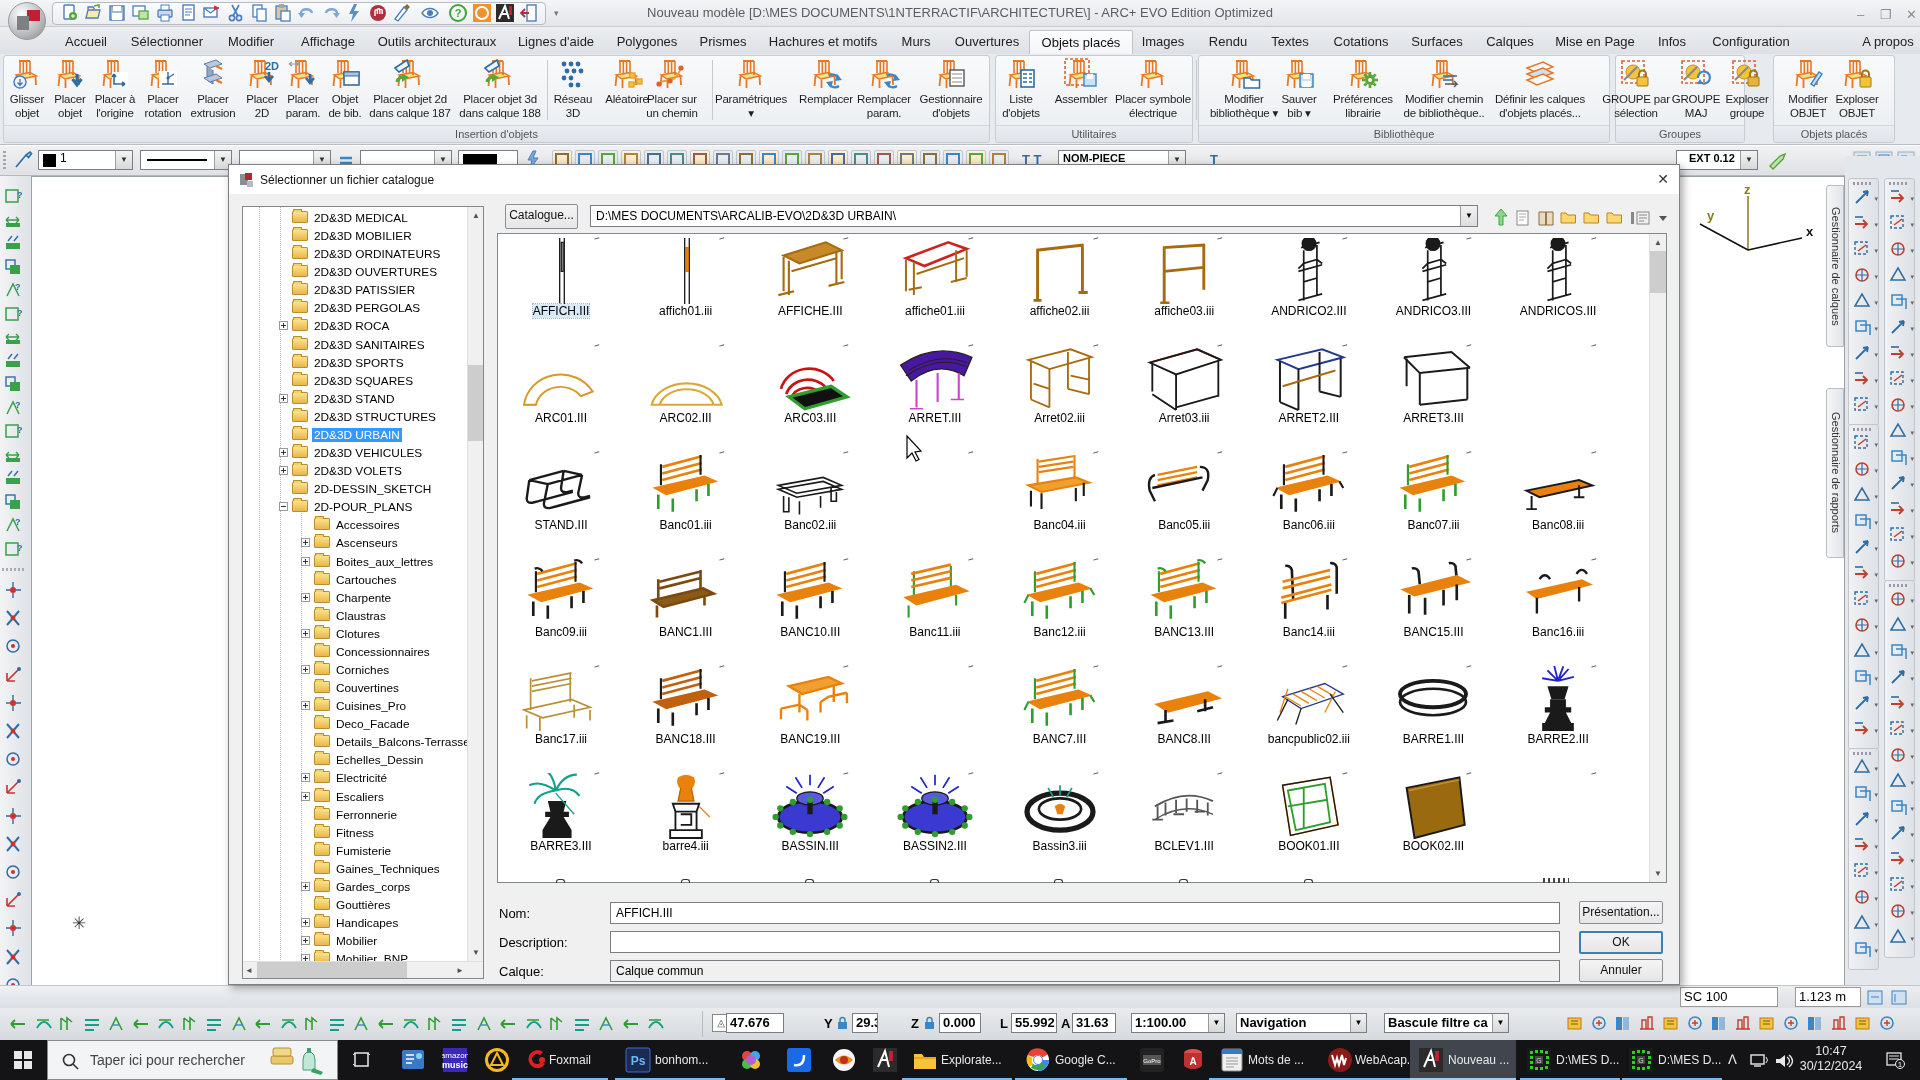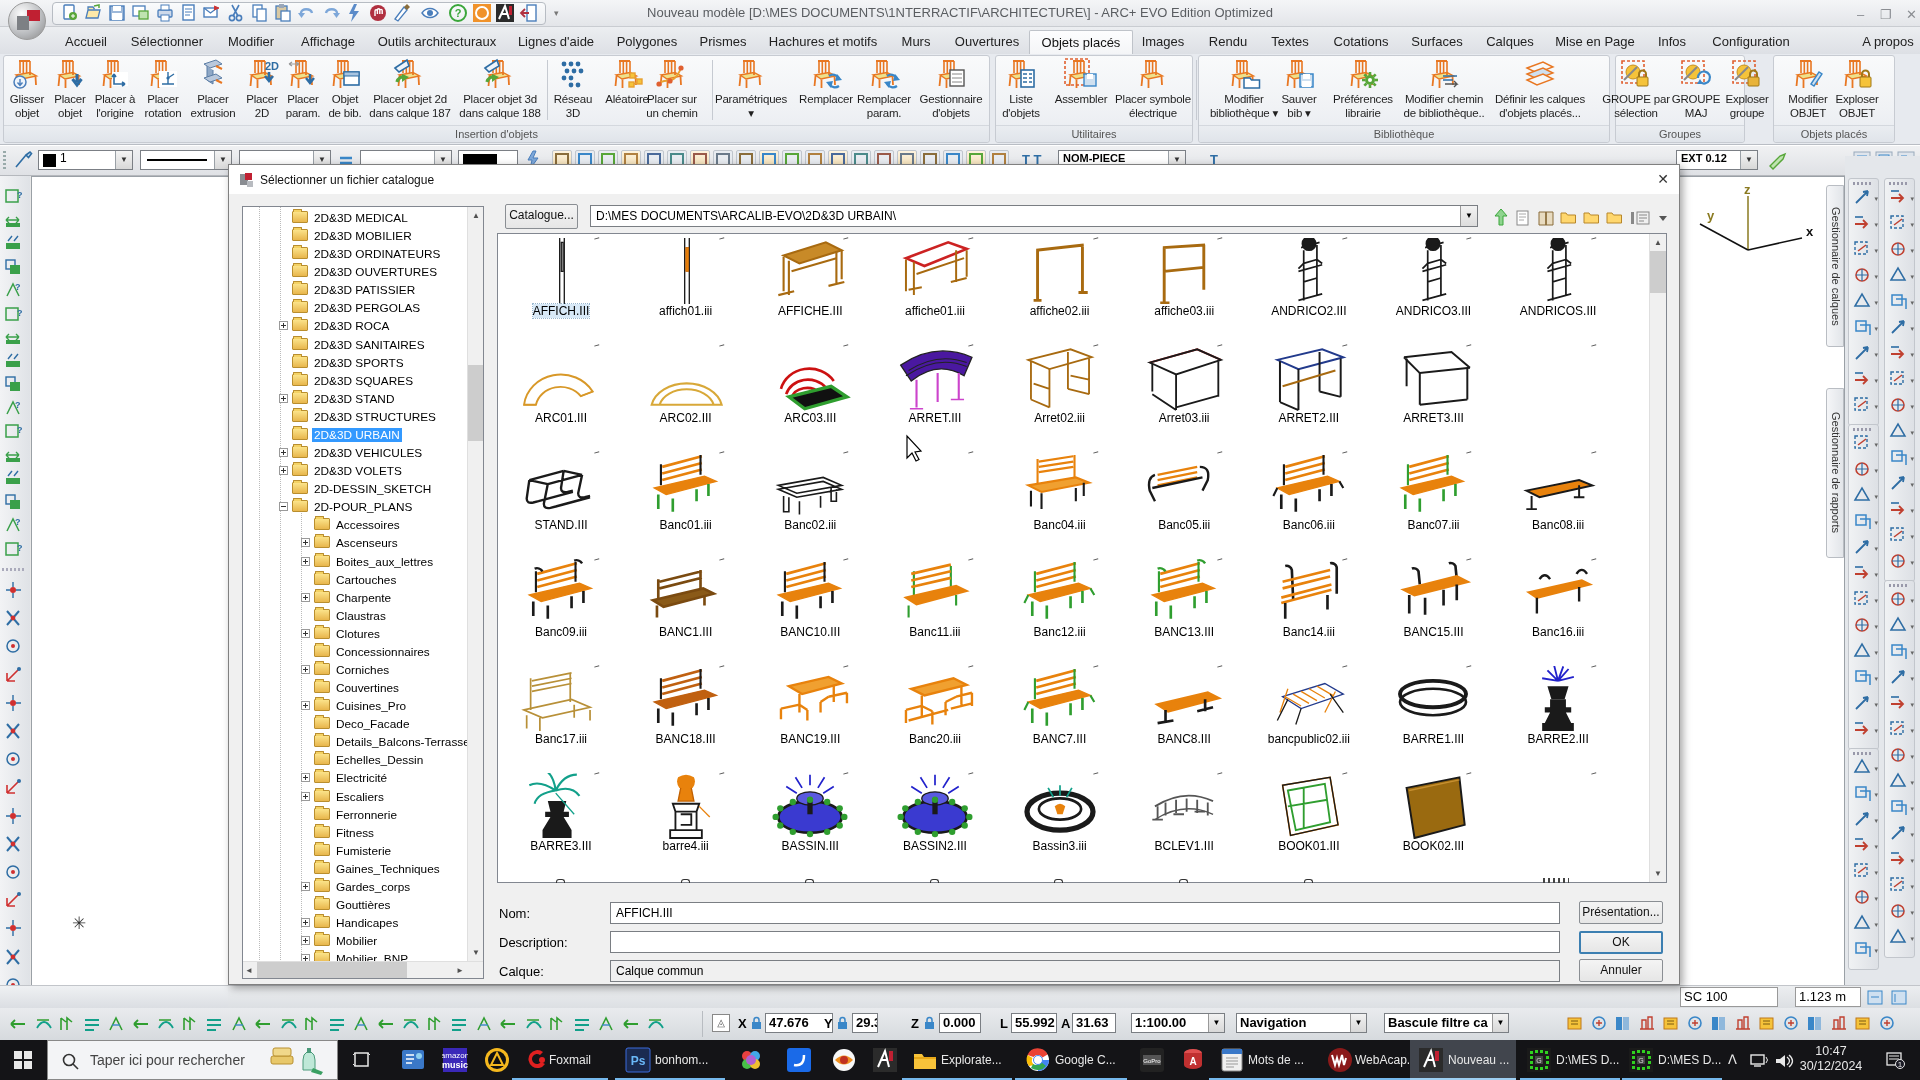--- a/index.html
+++ b/index.html
@@ -479,21 +479,21 @@
       </svg></div>
     <div class="tbico" style="left: 966px; background: linear-gradient(rgb(253, 243, 223), rgb(243, 221, 176)); border: 1px solid rgb(192, 198, 205);"><svg width="18" height="18">
         <rect x="3" y="3" width="12" height="12" fill="none" stroke="#57a639" stroke-width="2"></rect>
       </svg></div>
     <div class="tbico" style="left: 989px; background: rgb(232, 236, 241); border: 1px solid rgb(192, 198, 205);"><svg width="18" height="18">
         <rect x="3" y="3" width="12" height="12" fill="none" stroke="#b08040" stroke-width="2"></rect>
       </svg></div>
     <div style="position: absolute; left: 1022px; top: 6px; font-size: 13px; font-weight: bold; color: rgb(46, 109, 164);">T T</div>
     <div class="combo" style="left: 1058px; width: 128px;"><b style="padding-left:4px;font-size:11px">NOM-PIECE</b><span class="arr">▼</span></div>
     <div style="position: absolute; left: 1210px; top: 6px; font-size: 13px; font-weight: bold; color: rgb(46, 109, 164);">T</div>
-    <div class="combo" style="left: 1676px; width: 82px;"><b style="padding-left:4px;font-size:11px">EXT 0.12</b><span class="arr">▼</span></div>
+    <div class="combo" style="left: 1676px; width: 82px;"><b style="padding-left:12px;font-size:11px">EXT 0.12</b><span class="arr">▼</span></div>
     <svg width="26" height="22" style="position:absolute;left:1766px;top:4px">
       <path d="M4 16 L14 6 l5 -2 -2 5 L7 19Z" fill="#bfe3b0" stroke="#57a639" stroke-width="1.4"></path>
     </svg>
     <svg width="66" height="22" style="position:absolute;left:1852px;top:4px">
       <rect x="2" y="2" width="16" height="16" fill="#dfe5ec" stroke="#9ab"></rect>
       <rect x="5" y="5" width="10" height="7" fill="#8fb8dc"></rect>
       <rect x="24" y="2" width="16" height="16" fill="#dfe5ec" stroke="#9ab"></rect>
       <rect x="27" y="5" width="10" height="10" fill="none" stroke="#3a87c8"></rect>
       <rect x="46" y="2" width="16" height="16" fill="#dfe5ec" stroke="#9ab"></rect>
       <path d="M49 14 h10 M49 10 h10 M49 6 h6" stroke="#3a87c8"></path>
@@ -1167,31 +1167,20 @@
         <svg width="110" height="66" viewBox="0 0 110 66">
           <g transform="translate(55,36) scale(1.32) translate(-50,-32)">
             <g stroke="#e8820c" stroke-width="1.8" fill="none">
               <path d="M34 20 l30 -7 l10 5 l-30 8 z" fill="#f0a030"></path>
               <path d="M42 26 l0 14 M68 19 l0 13 M42 34 l-14 3 m14 -3 l6 4 M64 28 l14 -3 m-14 3 l-6 4 M28 37 v8 M78 25 v8 M48 38 v8 M58 32 v8"></path>
             </g>
           </g>
         </svg>
         <div class="nm"><span>BANC19.III</span></div>
       </div>
-      <div class="cell" style="left: 381.92px; top: 432px;">
-        <svg width="110" height="66" viewBox="0 0 110 66">
-          <g transform="translate(55,36) scale(1.32) translate(-50,-32)">
-            <g stroke="#e8820c" stroke-width="1.8" fill="none">
-              <path d="M32 22 l32 -8 l10 5 l-32 8 z" fill="#f0a030"></path>
-              <path d="M40 27 v16 M70 20 v14 M40 35 l-12 3 m12 -3 l8 4 M66 28 l12 -3 m-12 3 l-8 4 M28 38 v10 M78 25 v10 M48 39 v10 M58 32 v10 M30 46 l30 -8 M62 37 l16 -4"></path>
-            </g>
-          </g>
-        </svg>
-        <div class="nm"><span>Banc20.iii</span></div>
-      </div>
       <div class="cell" style="left: 506.56px; top: 432px;">
         <svg width="110" height="66" viewBox="0 0 110 66">
           <g transform="translate(55,36) scale(1.32) translate(-50,-32)">
             <g fill="none">
               <g stroke="#e8820c" stroke-width="2">
                 <path d="M32 16 l30 -8 M32 21 l30 -8 M32 26 l30 -8"></path>
               </g>
               <path d="M31 14 v16 M61 7 v15" stroke="#2f9e2f" stroke-width="1.6"></path>
               <path d="M26 32 l38 -9 l9 4 l-38 10 z" fill="#e8820c" stroke="#e8820c"></path>
               <path d="M29 37 v11 M67 29 v9 M40 40 v10 M58 33 v9" stroke="#2f9e2f" stroke-width="2"></path>
@@ -1555,21 +1544,21 @@
         <path d="M4 16 q7 -12 14 0" fill="none" stroke="#12a08a" stroke-width="1.8"></path>
         <path d="M4 8 h12" stroke="#2f9e2f" stroke-width="1.5"></path>
       </svg></div>
     <div style="position: absolute; left: 702px; top: 3px; width: 1px; height: 26px; background: rgb(184, 188, 193);"></div>
     <div style="position: absolute; left: 712px; top: 6px; width: 18px; height: 18px; background: rgb(255, 255, 255); border: 1px solid rgb(136, 136, 136); text-align: center; line-height: 16px; font-size: 10px; color: rgb(85, 85, 85);">◬</div>
     <div class="stlbl" style="left: 738px;">X</div>
     <div style="position: absolute; left: 751px; top: 8px; width: 11px; height: 12px;"><svg width="11" height="14">
         <rect x="1" y="6" width="9" height="7" fill="#3a87c8"></rect>
         <path d="M3 6 V4 a2.5 2.5 0 0 1 5 0 v2" fill="none" stroke="#3a87c8" stroke-width="1.5"></path>
       </svg></div>
-    <div class="stfld" style="left: 765px; width: 68px;">47.676</div>
+    <div class="stfld" style="left: 726px; width: 58px;">47.676</div>
     <div class="stlbl" style="left: 824px;">Y</div>
     <div style="position: absolute; left: 837px; top: 8px; width: 11px; height: 12px;"><svg width="11" height="14">
         <rect x="1" y="6" width="9" height="7" fill="#3a87c8"></rect>
         <path d="M3 6 V4 a2.5 2.5 0 0 1 5 0 v2" fill="none" stroke="#3a87c8" stroke-width="1.5"></path>
       </svg></div>
     <div class="stfld" style="left: 852px; width: 26px;">29.362</div>
     <div class="stlbl" style="left: 911px;">Z</div>
     <div style="position: absolute; left: 924px; top: 8px; width: 11px; height: 12px;"><svg width="11" height="14">
         <rect x="1" y="6" width="9" height="7" fill="#3a87c8"></rect>
         <path d="M3 6 V4 a2.5 2.5 0 0 1 5 0 v2" fill="none" stroke="#3a87c8" stroke-width="1.5"></path>

